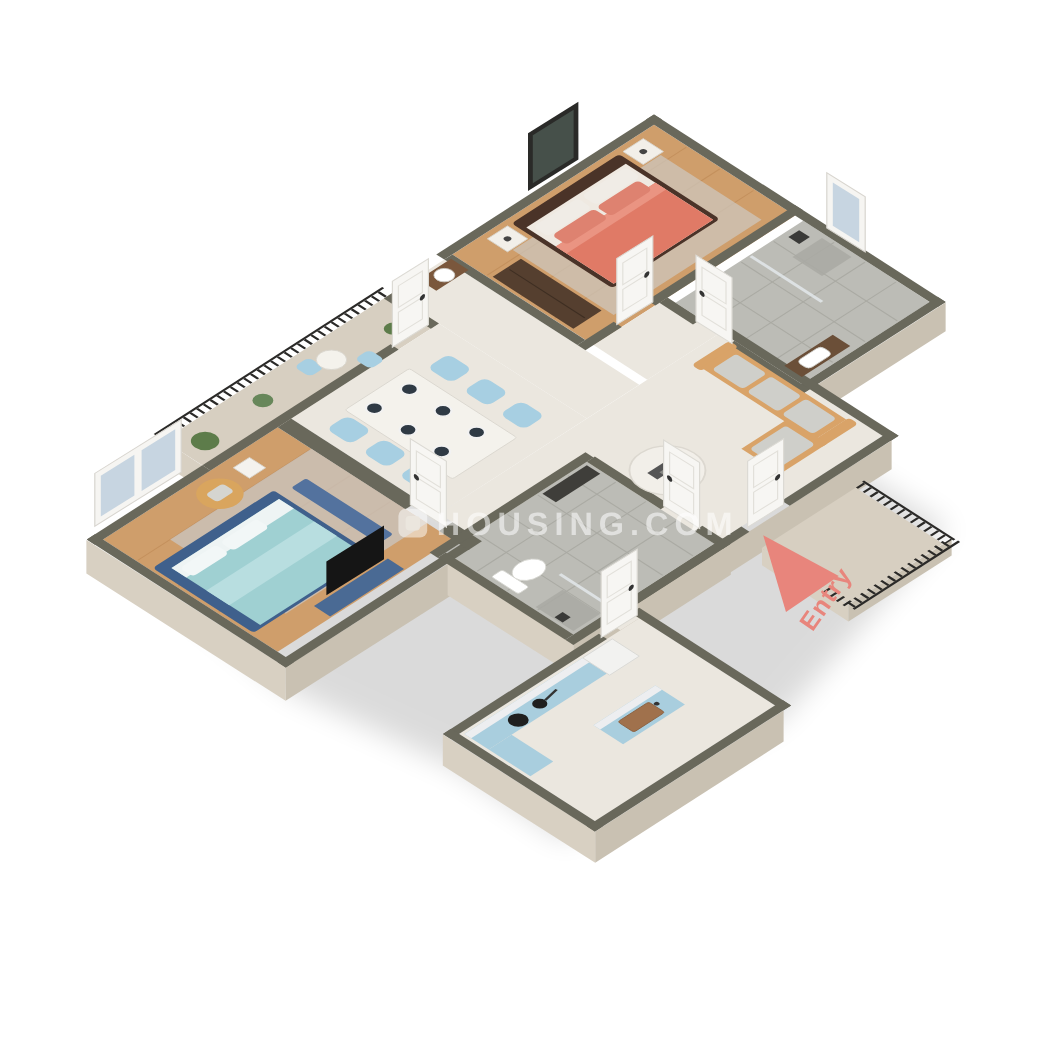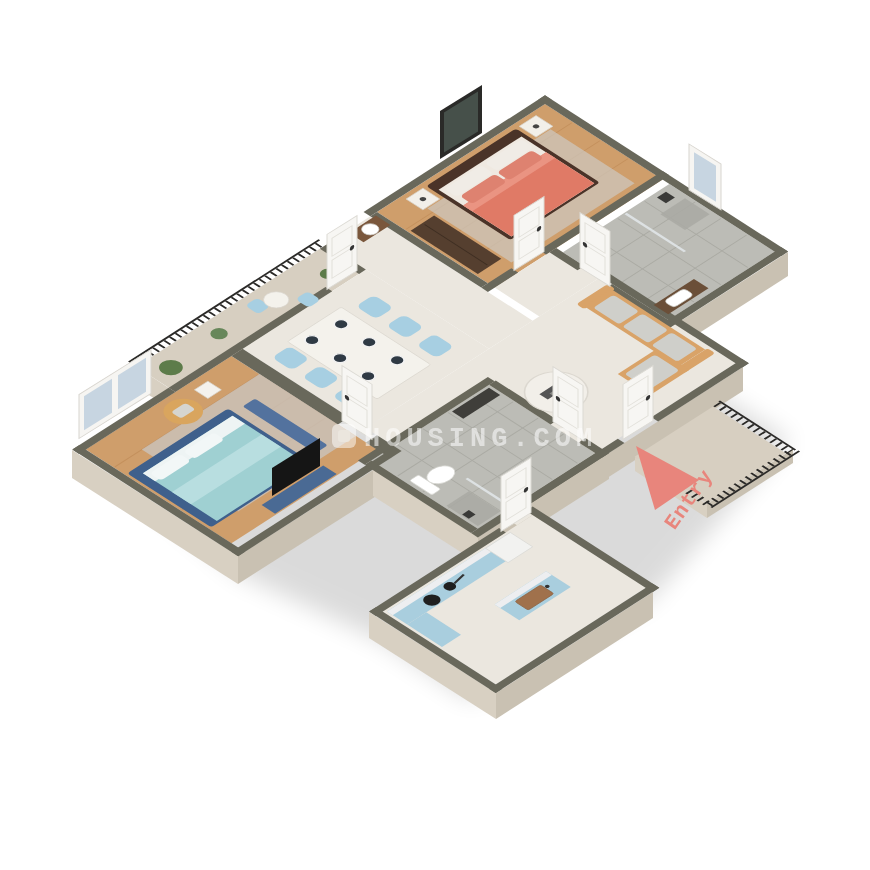--- a/index.html
+++ b/index.html
@@ -1,17 +1,17 @@
 <!DOCTYPE html>
 <html style="--background: #ffffff; --wall_top: #69685b; --wall_face_light: #d8d0c2; --wall_face_dark: #c9c1b2; --floor_marble: #ebe7df; --floor_wood: #cf9e6b; --floor_tile: #bcbcb6; --floor_stone: #d7cfc1; --sofa: #d9a368; --bed_master: #e07a66; --bed_second: #9fd0d2; --chair_blue: #a7cfe2; --cabinet_blue: #a9cede; --railing: #2b2a28; --door_white: #f7f6f3; --wardrobe_brown: #553f2f; --console_blue: #4a6a94; --accent_entry: #e8857c; --watermark: #ffffff;"><head>
 <meta charset="utf-8">
 <style>
   html,body{margin:0;padding:0;background:#ffffff;}
   .stage{position:relative;width:870px;height:870px;background:var(--background);overflow:hidden;
-         font-family:Liberation Mono, monospace;}
+         font-family:Liberation Sans, sans-serif;}
   svg{display:block}
   
   .wallTop{fill:var(--wall_top);}
   .faceL{fill:var(--wall_face_light);}
   .faceD{fill:var(--wall_face_dark);}
   .marble{fill:var(--floor_marble);}
   .wood{fill:var(--floor_wood);}
   .tile{fill:var(--floor_tile);}
   .stone{fill:var(--floor_stone);}
   .sofa{fill:var(--sofa);}

